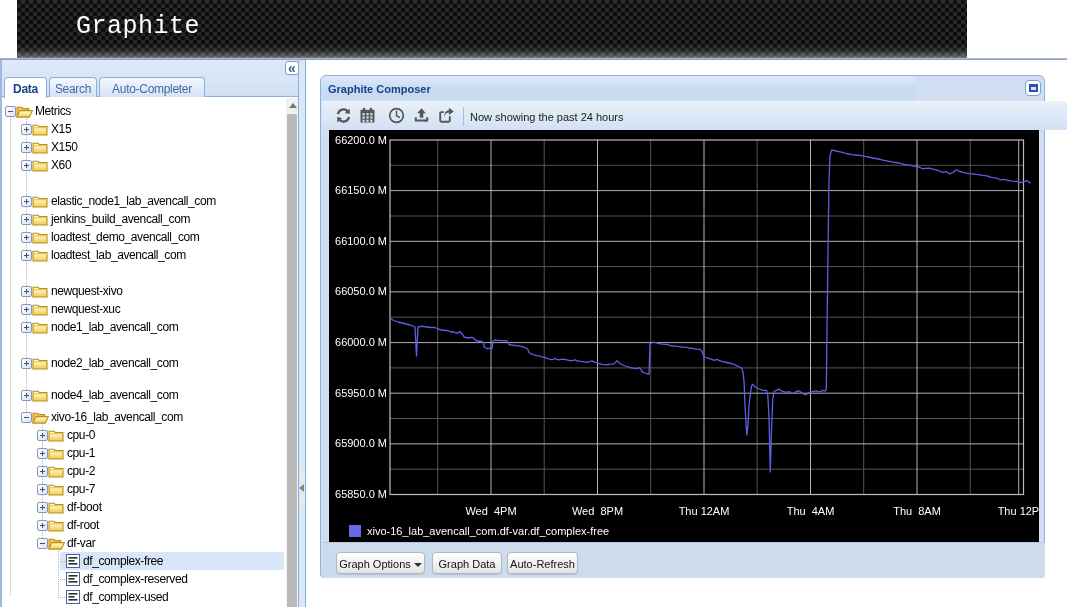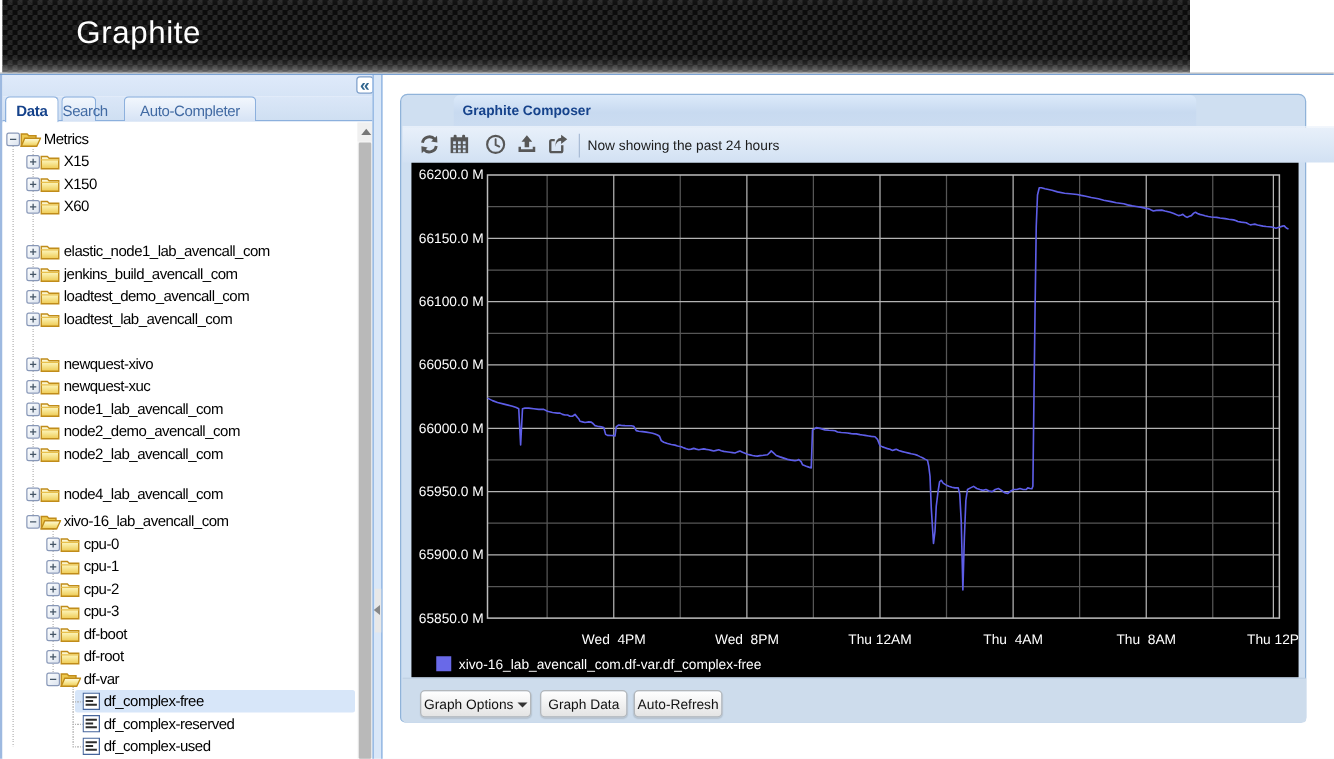--- a/index.html
+++ b/index.html
@@ -1,26 +1,27 @@
 <!DOCTYPE html>
 <html><head>
 <meta charset="utf-8">
 <title>Graphite</title>
 <style>
 * { margin:0; padding:0; box-sizing:border-box; }
 html,body { width:1067px; height:607px; overflow:hidden; background:#fff;
   font-family:"Liberation Sans", sans-serif; }
-#hdr { position:absolute; left:2px; top:0; width:950px; height:58px;
+#hdr { position:absolute; left:17px; top:0; width:950px; height:58px;
   background-color:#0c0c0c;
   background-image:
     linear-gradient(to bottom, rgba(255,255,255,0.04) 0%, rgba(255,255,255,0) 8%, rgba(255,255,255,0) 76%, rgba(255,255,255,0.10) 88%, rgba(255,255,255,0.30) 97%, rgba(200,200,200,0.55) 100%),
     linear-gradient(45deg, #262626 25%, transparent 25%, transparent 75%, #262626 75%),
     linear-gradient(45deg, #262626 25%, transparent 25%, transparent 75%, #262626 75%);
   background-size:auto, 8px 8px, 8px 8px;
   background-position:0 0, 0 0, 4px 4px;
+  font-family:Liberation Mono, monospace;
 }
 #hdr .logo { position:absolute; left:59px; top:12px; color:#fff; font-size:25px; letter-spacing:0.5px; }
 #topline { position:absolute; left:0; top:58.5px; width:1067px; height:1.5px; background:#7aa2d4; }
 #topline2 { position:absolute; left:0; top:57.5px; width:1067px; height:1px; background:#b9b9b9; }
 
 #lpanel { position:absolute; left:0; top:60px; width:298px; height:547px;
   border-left:2px solid #9db9e0; background:#fff; }
 #lphead { position:absolute; left:0; top:0; width:296px; height:17px;
   background:linear-gradient(to bottom,#dfeafa,#d6e4f6); }
 #collbtn { position:absolute; left:283px; top:1px; width:14px; height:14px; background:#fff;
@@ -58,21 +59,21 @@
 #split .grip { position:absolute; left:0.5px; top:411px; width:5px; height:35px; background:#e8e8e8; }
 #split .arr { position:absolute; left:0px; top:424px; width:0; height:0;
   border-top:4px solid transparent; border-bottom:4px solid transparent; border-right:5px solid #888; }
 
 .fico { position:absolute; top:2px; }
 
 #comp { position:absolute; left:320px; top:75px; width:725px; height:503px;
   background:#cfdff1; border:1px solid #90b3d9; border-radius:6px 6px 4px 4px; }
 #ctitle { position:absolute; left:0; top:0; width:594px; height:25px;
   background:linear-gradient(to bottom,#dceafa 0%,#c8daf0 55%,#cbdcf1 100%);
-  border-radius:5px 5px 0 0;margin-left:42px; }
+  border-radius:5px 5px 0 0; }
 #ctitle .txt { position:absolute; left:7px; top:7px; font-size:11px; font-weight:bold; color:#15428b; }
 #ctool { position:absolute; left:1px; top:25px; width:863px; height:29px;
   background:linear-gradient(to bottom,#e8f0fa,#d2e1f3);
   border-top:1px solid #eef4fb; }
 #ctool .sep { position:absolute; left:141px; top:5px; width:1px; height:19px; background:#aabdd6; }
 #ctool .msg { position:absolute; left:148px; top:9px; font-size:11px; color:#1a1a1a; }
 #maxbtn { position:absolute; left:704px; top:4px; width:16px; height:16px; background:#fff;
   border:1px solid #7e9fd0; border-radius:4px; }
 #maxbtn .r { position:absolute; left:2.5px; top:3px; width:9px; height:8px;
   border:2px solid #2b50b5; border-top-width:3px; background:#d8e6f6; }
@@ -90,21 +91,21 @@
 <div id="hdr">
     <div class="logo">Graphite</div>
   </div>
 <div id="topline2"></div>
 <div id="topline"></div>
 <div id="lpanel">
   <div id="lphead"></div>
   <div id="collbtn">«</div>
   <div id="tabstrip">
     <div class="tab active" style="left:2px; width:43px;">Data</div>
-    <div class="tab" style="left:47px; width:28px;">Search</div>
+    <div class="tab" style="left:47px; width:48px;">Search</div>
     <div class="tab" style="left:97px; width:106px;">Auto-Completer</div>
   </div>
   <div id="tree">
 <svg width="0" height="0" style="position:absolute">
         <defs>
           <linearGradient id="fgc" x1="0" y1="0" x2="0" y2="1">
             <stop offset="0" stop-color="#fefbe3"></stop>
             <stop offset="0.45" stop-color="#f9eca3"></stop>
             <stop offset="1" stop-color="#eeca52"></stop>
           </linearGradient>
@@ -200,28 +201,20 @@
         <div class="tlabel" style="left:49px">newquest-xuc</div>
       </div>
 <div class="trow" style="top:220px">
         <div class="exp plus" style="left:19px"></div>
         <svg class="fico" style="left:30px" width="16" height="15" viewBox="0 0 16 15">
           <path d="M1 3.2 L1 13 L15 13 L15 4.6 L7.3 4.6 L5.9 3.2 Z" fill="url(#fgc)" stroke="#c08c1a" stroke-width="1.1"></path>
           <path d="M1 5.8 L15 5.8" stroke="#e8c04c" stroke-width="1"></path>
         </svg>
         <div class="tlabel" style="left:49px">node1_lab_avencall_com</div>
       </div>
-<div class="trow" style="top:238px">
-        <div class="exp plus" style="left:19px"></div>
-        <svg class="fico" style="left:30px" width="16" height="15" viewBox="0 0 16 15">
-          <path d="M1 3.2 L1 13 L15 13 L15 4.6 L7.3 4.6 L5.9 3.2 Z" fill="url(#fgc)" stroke="#c08c1a" stroke-width="1.1"></path>
-          <path d="M1 5.8 L15 5.8" stroke="#e8c04c" stroke-width="1"></path>
-        </svg>
-        <div class="tlabel" style="left:49px">node2_demo_avencall_com</div>
-      </div>
 <div class="trow" style="top:256px">
         <div class="exp plus" style="left:19px"></div>
         <svg class="fico" style="left:30px" width="16" height="15" viewBox="0 0 16 15">
           <path d="M1 3.2 L1 13 L15 13 L15 4.6 L7.3 4.6 L5.9 3.2 Z" fill="url(#fgc)" stroke="#c08c1a" stroke-width="1.1"></path>
           <path d="M1 5.8 L15 5.8" stroke="#e8c04c" stroke-width="1"></path>
         </svg>
         <div class="tlabel" style="left:49px">node2_lab_avencall_com</div>
       </div>
 <div class="trow" style="top:288px">
         <div class="exp plus" style="left:19px"></div>
@@ -262,21 +255,21 @@
           <path d="M1 5.8 L15 5.8" stroke="#e8c04c" stroke-width="1"></path>
         </svg>
         <div class="tlabel" style="left:65px">cpu-2</div>
       </div>
 <div class="trow" style="top:382px">
         <div class="exp plus" style="left:35px"></div>
         <svg class="fico" style="left:46px" width="16" height="15" viewBox="0 0 16 15">
           <path d="M1 3.2 L1 13 L15 13 L15 4.6 L7.3 4.6 L5.9 3.2 Z" fill="url(#fgc)" stroke="#c08c1a" stroke-width="1.1"></path>
           <path d="M1 5.8 L15 5.8" stroke="#e8c04c" stroke-width="1"></path>
         </svg>
-        <div class="tlabel" style="left:65px">cpu-3</div>
+        <div class="tlabel" style="left:65px">cpu-7</div>
       </div>
 <div class="trow" style="top:400px">
         <div class="exp plus" style="left:35px"></div>
         <svg class="fico" style="left:46px" width="16" height="15" viewBox="0 0 16 15">
           <path d="M1 3.2 L1 13 L15 13 L15 4.6 L7.3 4.6 L5.9 3.2 Z" fill="url(#fgc)" stroke="#c08c1a" stroke-width="1.1"></path>
           <path d="M1 5.8 L15 5.8" stroke="#e8c04c" stroke-width="1"></path>
         </svg>
         <div class="tlabel" style="left:65px">df-boot</div>
       </div>
 <div class="trow" style="top:418px">

